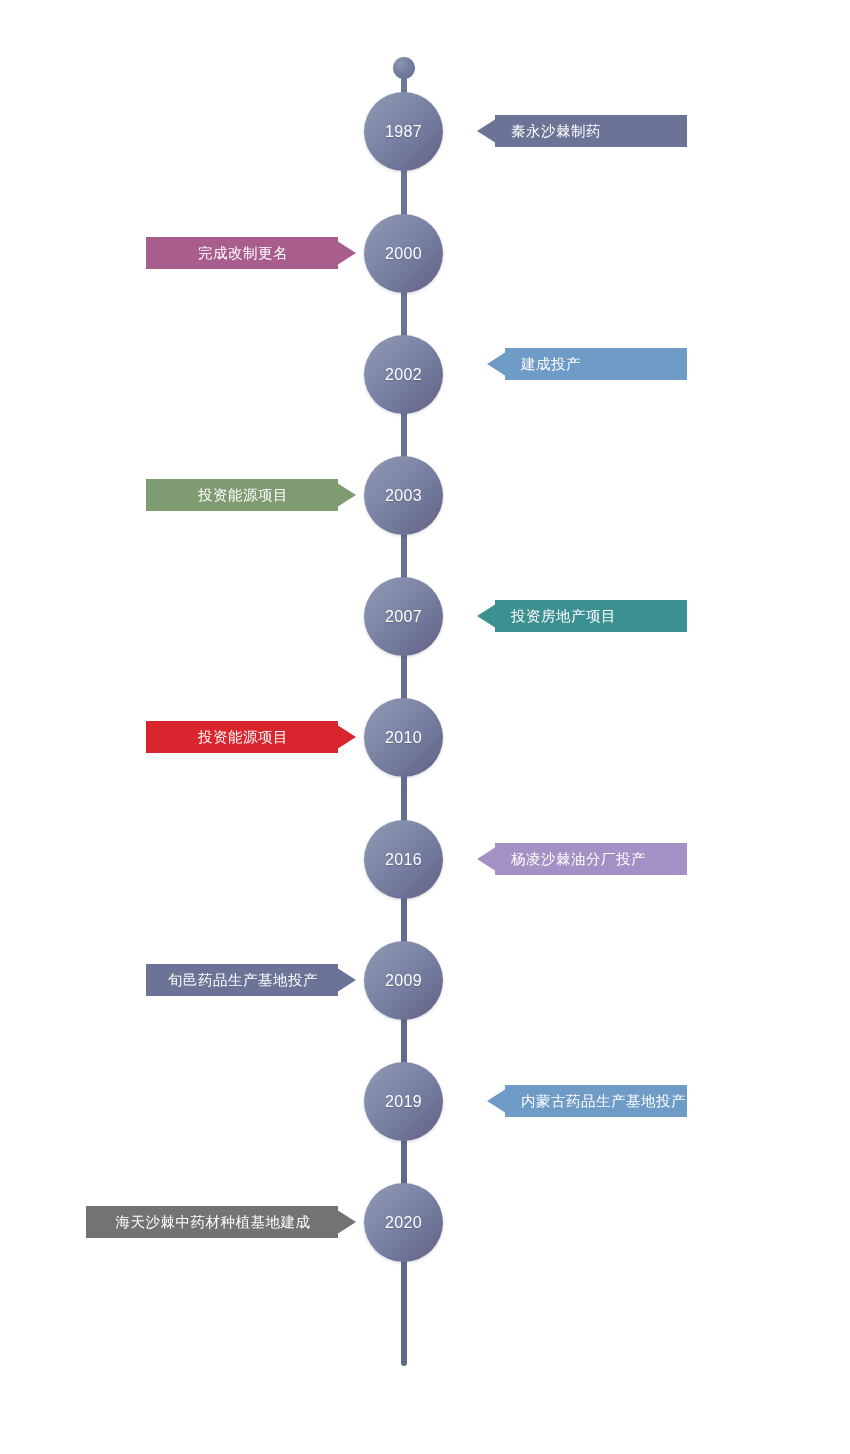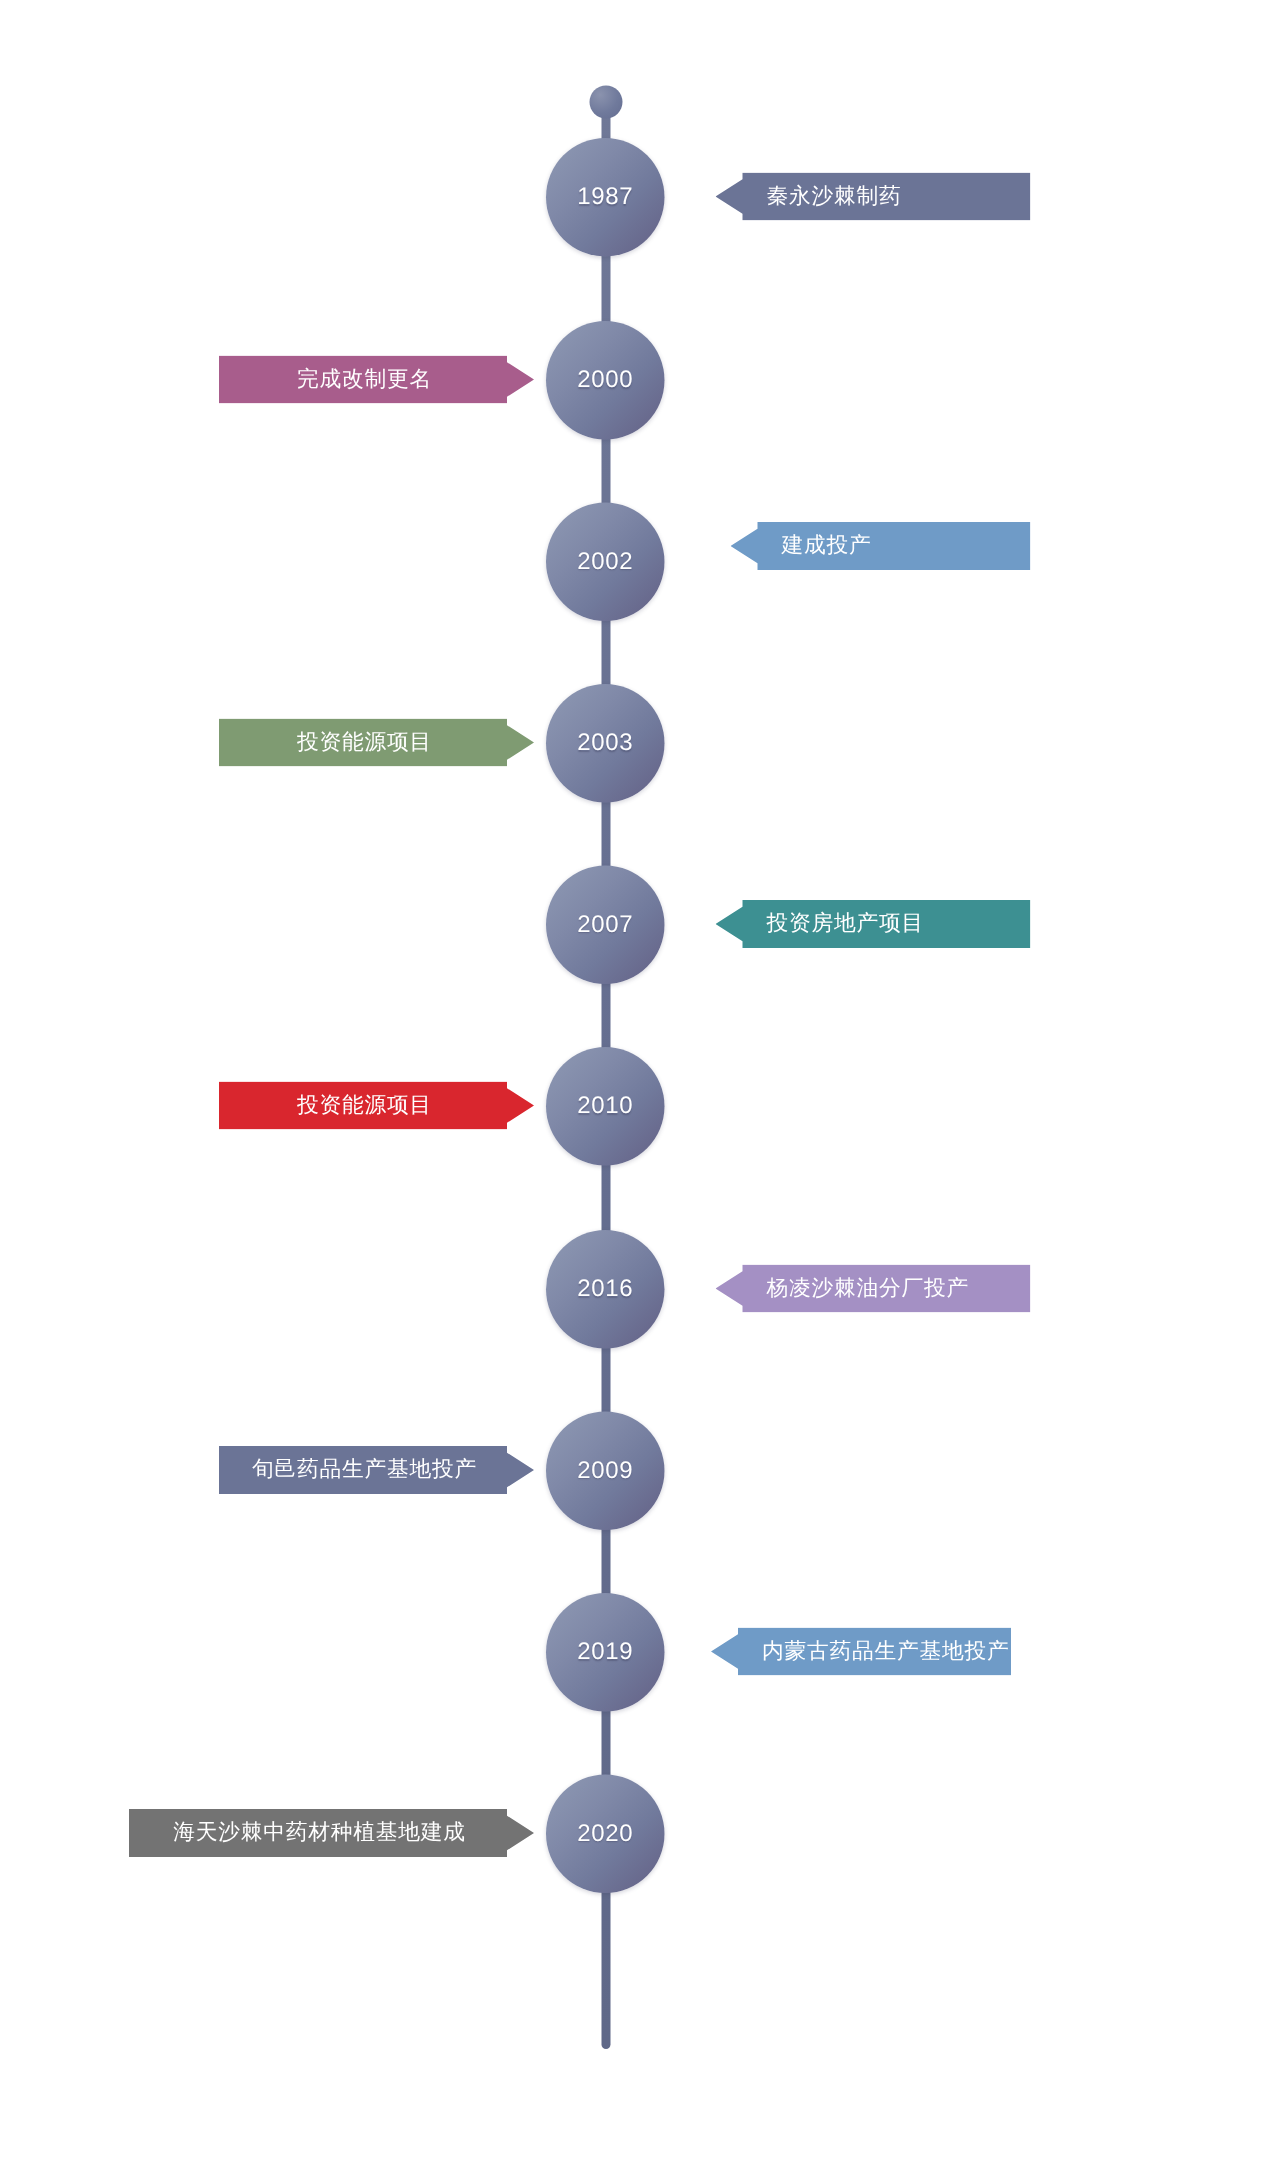--- a/index.html
+++ b/index.html
@@ -183,21 +183,21 @@
       </div>
       <div class="year-circle" style="top: 941px;">
         <span class="year-text">2009</span>
       </div>
       <div class="label left" style="background: rgb(107, 116, 150); top: 964px; width: 210px; left: 146px;">
         <span>旬邑药品生产基地投产</span>
       </div>
       <div class="year-circle" style="top: 1062px;">
         <span class="year-text">2019</span>
       </div>
-      <div class="label right" style="background: rgb(111, 155, 199); top: 1085px; width: 200px; left: 474px;">
+      <div class="label right" style="background: rgb(111, 155, 199); top: 1085px; width: 200px; left: 487px;">
         <span>内蒙古药品生产基地投产</span>
       </div>
       <div class="year-circle" style="top: 1183px;">
         <span class="year-text">2020</span>
       </div>
       <div class="label left" style="background: #737373; top: 1206px; width: 270px; left: 86px;">
         <span>海天沙棘中药材种植基地建成</span>
       </div>
     </div>
 

